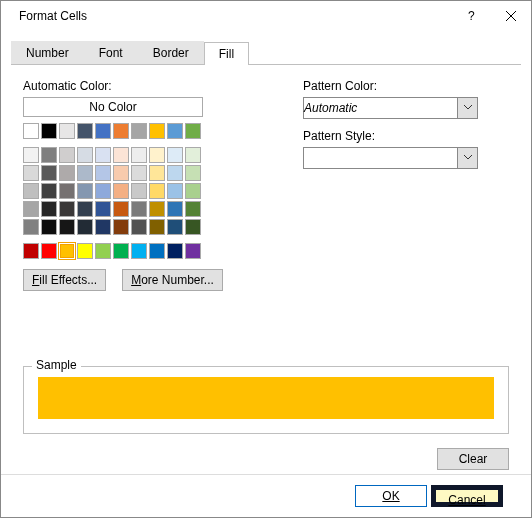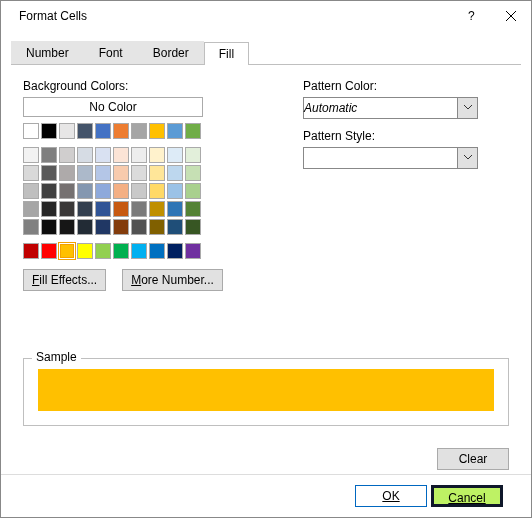--- a/index.html
+++ b/index.html
@@ -20,27 +20,27 @@
   .swatch-row { display:flex; gap:2px; margin-bottom:2px;}
   .sw { width:16px; height:16px; border:1px solid #aaa; }
   .sw.sel { outline: 1px solid #f2a100; border:1px solid #fff; box-shadow: 0 0 0 1px #f2a100 inset; }
   .swgroup { margin-bottom: 8px; }
   .btnrow { display:flex; gap:16px; margin-top:10px;}
   .pushbtn { border:1px solid #aaa; background: #e1e1e1; padding: 3px 8px; min-width: 80px; text-align:center;}
   .pushbtn u { text-decoration: underline; }
   .combo { display:flex; border:1px solid #888; height:22px; width:175px; margin-bottom:10px;}
   .combo .val { flex:1; text-align:left; line-height:20px;font-style:italic;}
   .combo .arrow { width:20px; border-left:1px solid #888; background:#e1e1e1; display:flex; align-items:center; justify-content:center;}
-  .sample-area { margin: 8px 22px; }
+  .sample-area { margin: 0 22px; }
   .sample-field { border:1px solid #bfbfbf; padding: 10px 14px 14px 14px; position:relative; margin-top:6px;}
   .sample-field .legend { position:absolute; top:-9px; left:8px; background:#fff; padding:0 4px;}
   .sample-box { height: 42px; background:#ffc000; }
   .clear-row { display:flex; justify-content:flex-end; padding: 14px 22px 4px 22px;}
   .footer { border-top:1px solid #ddd; padding: 10px 28px; display:flex; justify-content:flex-end; gap:4px; margin-top:auto;text-decoration:underline;}
-  .footer .fbtn { min-width:72px; height:22px; border:3px solid #0f172a; background:#bef264; text-align:center; line-height:20px;}
+  .footer .fbtn { min-width:72px; height:22px; border:5px solid #0f172a; background:#fef9c3; text-align:center; line-height:20px;}
   .footer .fbtn.primary { border:1.5px solid #0067c0; background:#fff;}
   .closex svg, .help svg { display:block; }
   .spacer { flex:1; }
 </style>
 </head>
 <body>
 
 <div class="dialog">
   <div class="titlebar">
     <span class="title">Format Cells</span>
@@ -61,21 +61,21 @@
     <div class="tabs">
       <div class="tab">Number</div>
       <div class="tab">Font</div>
       <div class="tab">Border</div>
       <div class="tab active">Fill</div>
     </div>
   </div>
 
   <div class="content">
     <div class="col-left">
-      <div class="label">Background Colors:</div>
+      <div class="label">Automatic Color:</div>
       <div class="nocolor">No Color</div>
 
       <div class="swgroup" id="palette-top">
           <div class="swatch-row">
             <div class="sw" style="background: rgb(255, 255, 255);"></div>
             <div class="sw" style="background: rgb(0, 0, 0);"></div>
             <div class="sw" style="background: rgb(231, 230, 230);"></div>
             <div class="sw" style="background: rgb(68, 84, 106);"></div>
             <div class="sw" style="background: rgb(68, 114, 196);"></div>
             <div class="sw" style="background: rgb(237, 125, 49);"></div>

